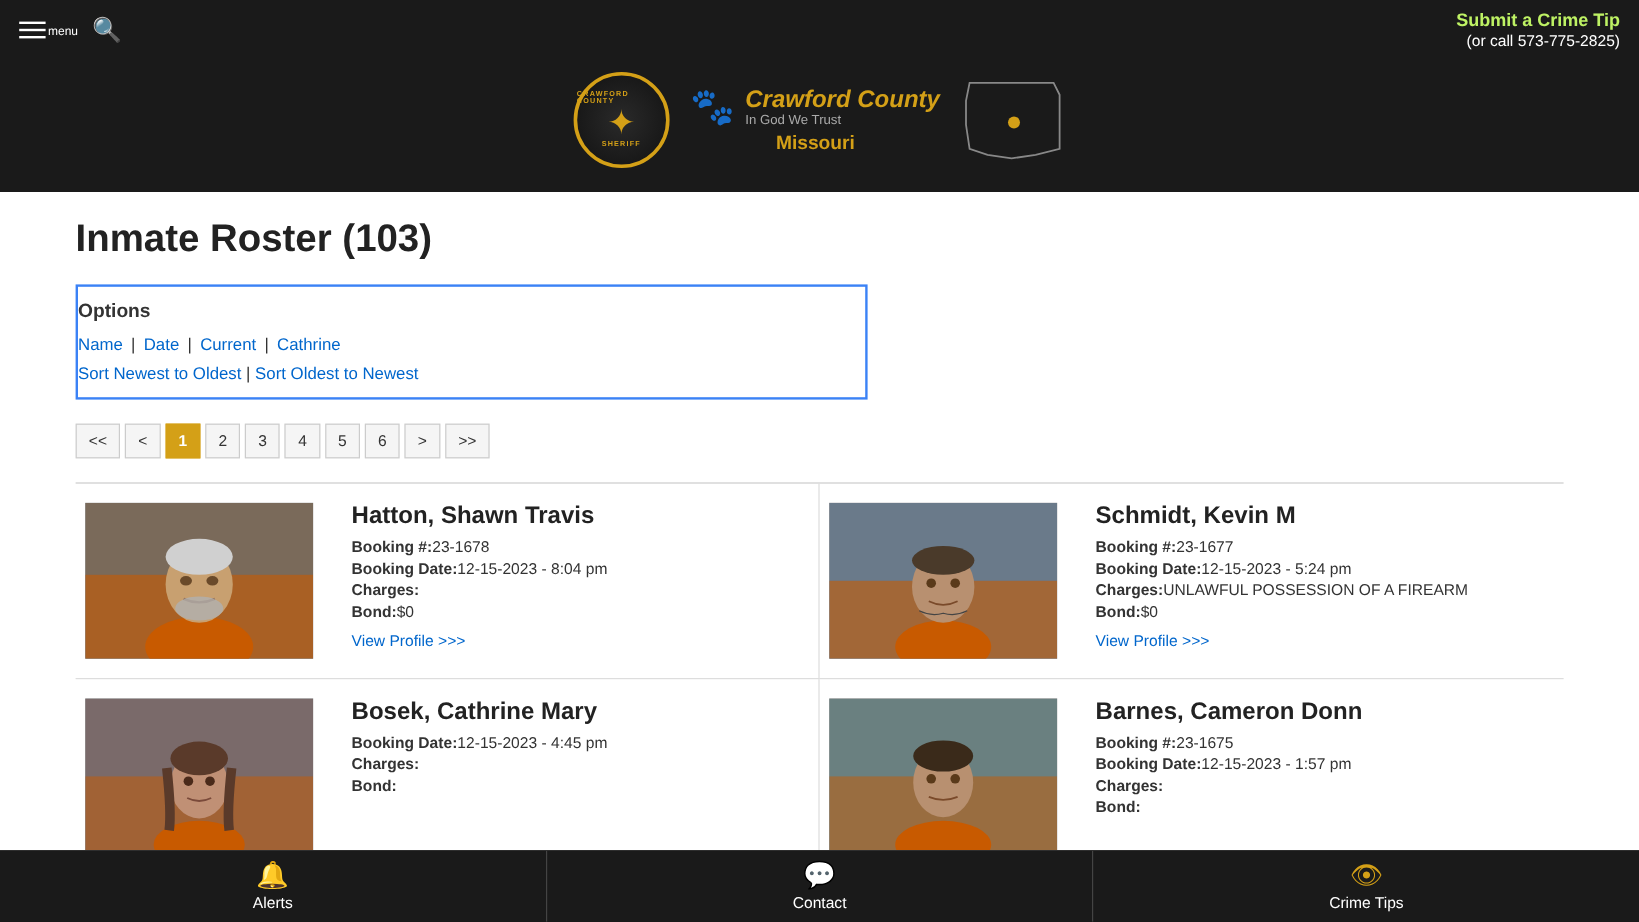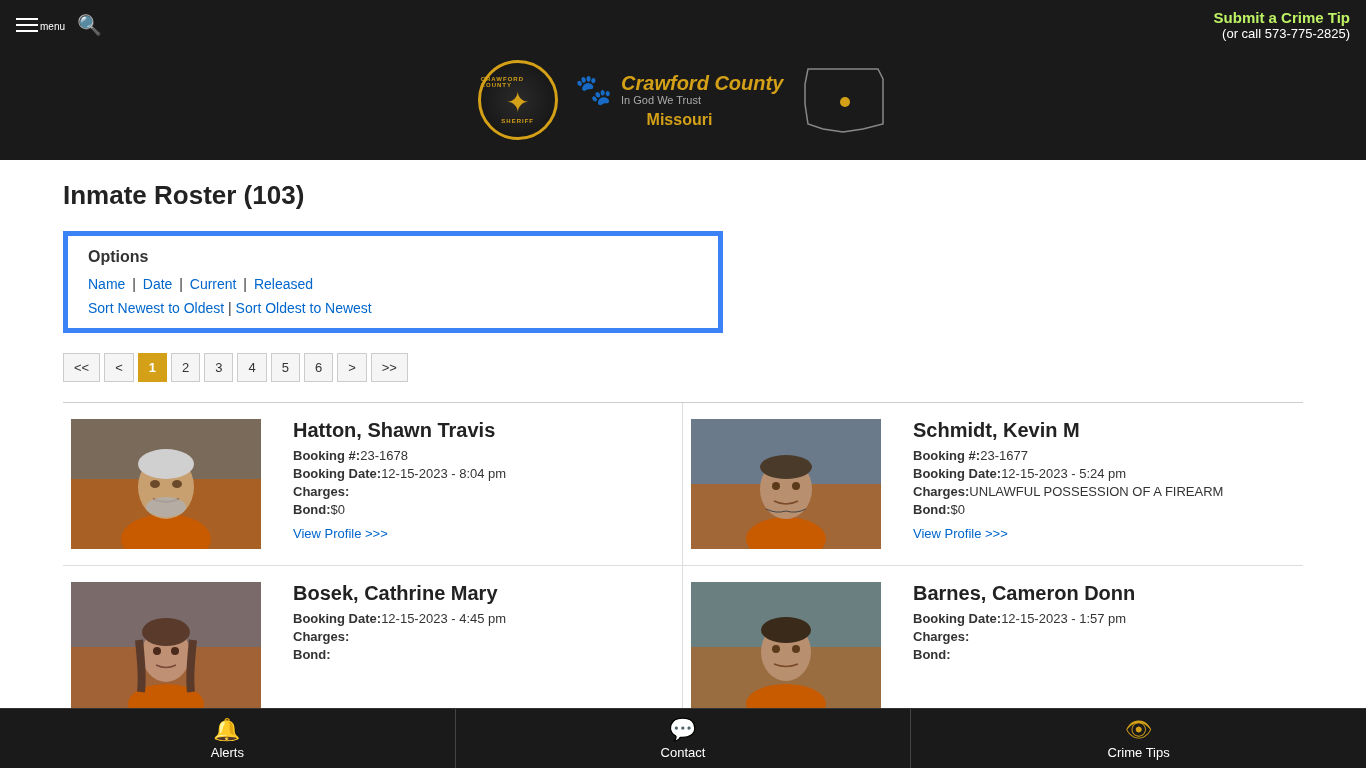--- a/index.html
+++ b/index.html
@@ -33,30 +33,30 @@
       gap: 10px;
     }
 
     
     .main-content {
       max-width: 1300px;
       margin: 0 auto;
       padding: 20px 30px;
     }
     .page-title {
-      font-size: 26px;
+      font-size: 32px;
       font-weight: bold;
       color: #222;
       margin-bottom: 20px;
     }
 
     
     .options-box {
-      border: 5px solid #3b82f6;
-      padding: 12px 20px;
+      border: 2px solid #3b82f6;
+      padding: 12px 0;
       margin-bottom: 20px;
       max-width: 660px;
     }
     .options-title {
       font-size: 16px;
       font-weight: bold;
       margin-bottom: 10px;
     }
     .options-links { margin-bottom: 8px; }
     .options-links a, .sort-links a {
@@ -225,21 +225,21 @@
 
   <div class="options-box">
     <div class="options-title">Options</div>
     <div class="options-links">
       <a href="#">Name</a>
       <span> | </span>
       <a href="#">Date</a>
       <span> | </span>
       <a href="#">Current</a>
       <span> | </span>
-      <a href="#">Released</a>
+      <a href="#">Cathrine</a>
     </div>
     <div class="sort-links">
       <a href="#">Sort Newest to Oldest</a>
       <span> | </span>
       <a href="#">Sort Oldest to Newest</a>
     </div>
   </div>
 
   <div class="pagination">
     <a class="page-btn" href="#">&lt;&lt;</a>
@@ -378,20 +378,23 @@
           <ellipse cx="95" cy="48" rx="25" ry="13" fill="#3a2a1a"></ellipse>
 
           <ellipse cx="85" cy="67" rx="4" ry="4" fill="#5a3a1a"></ellipse>
           <ellipse cx="105" cy="67" rx="4" ry="4" fill="#5a3a1a"></ellipse>
           <path d="M83 82 Q95 87 107 82" stroke="#7a4a2a" stroke-width="1.5" fill="none"></path>
         </svg>
       </div>
       <div class="inmate-info">
         <div class="inmate-name">Barnes, Cameron Donn</div>
         <div class="inmate-detail">
+          <strong>Booking #:</strong>23-1675
+        </div>
+        <div class="inmate-detail">
           <strong>Booking Date:</strong>12-15-2023 - 1:57 pm
         </div>
         <div class="inmate-detail">
           <strong>Charges:</strong>
         </div>
         <div class="inmate-detail">
           <strong>Bond:</strong>
         </div>
       </div>
     </div>

